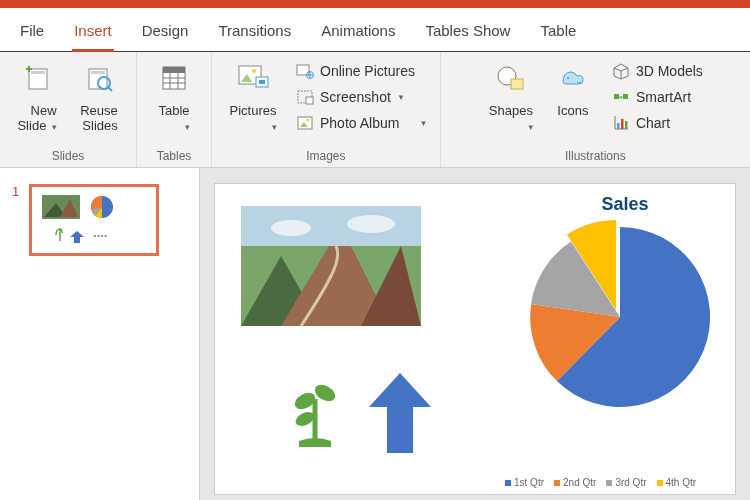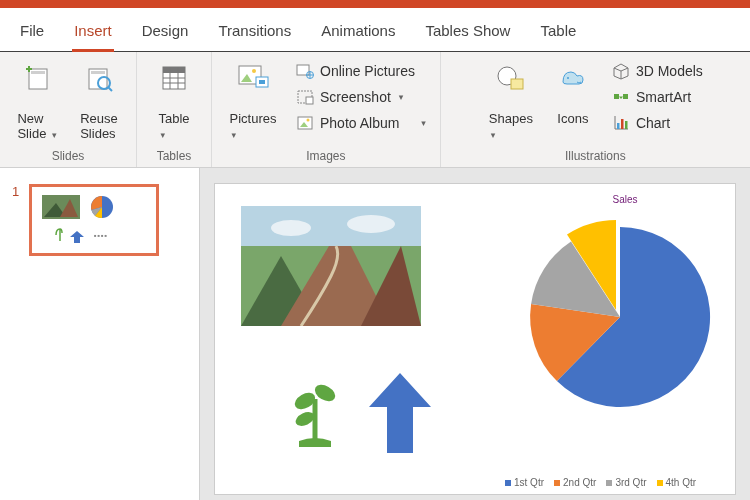--- a/index.html
+++ b/index.html
@@ -70,23 +70,23 @@
     width: 54px;
     cursor: pointer;
     padding-top: 2px;
   }
   .big-btn .icon {
     width: 36px; height: 36px;
     display: flex; align-items: center; justify-content: center;
   }
   .big-btn .lbl {
     font-size: 13px;
-    text-align: left;
+    text-align: right;
     line-height: 1.15;
-    margin-top: 16px;
+    margin-top: 8px;
     color: #333;
   }
   .small-stack {
     display: flex;
     flex-direction: column;
     gap: 4px;
     padding-top: 2px;
   }
   .small-btn {
     display: flex;
@@ -150,22 +150,23 @@
     background: #fff;
     position: relative;
     box-shadow: 0 0 0 1px #ccc;
   }
   .chart-title {
     position: absolute;
     top: 10px;
     left: 340px;
     width: 140px;
     text-align: center;
-    font-size: 10px;
-    color: #701a75;
+    font-size: 18px;
+    color: #0c4a6e;
+    font-weight: bold;
   }
   .legend {
     position: absolute;
     bottom: 6px;
     left: 290px;
     display: flex;
     gap: 10px;
     font-size: 10px;
     color: #666;
     text-align: center;

